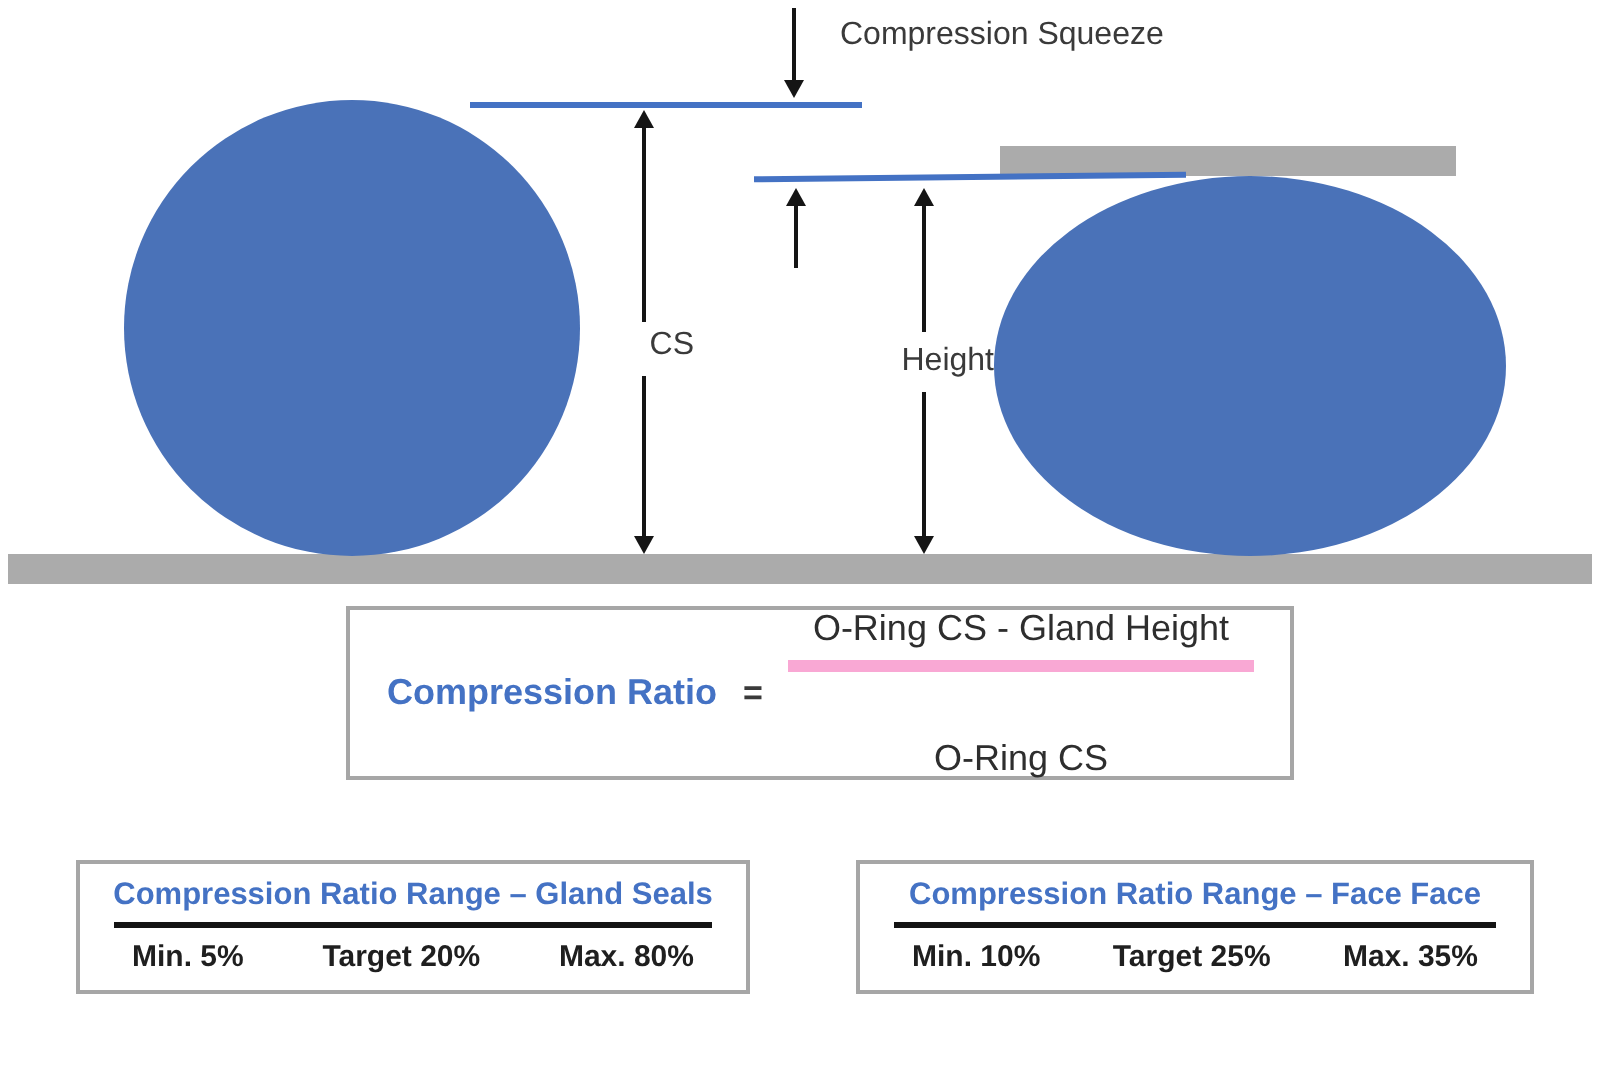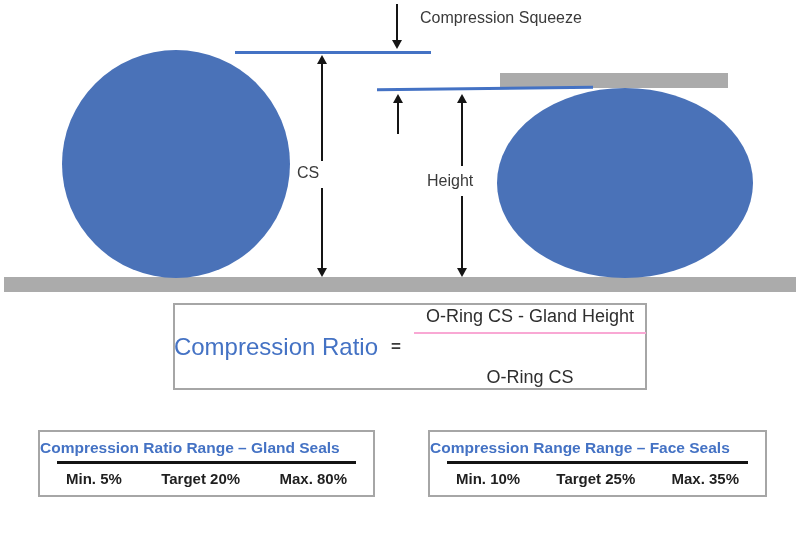--- a/index.html
+++ b/index.html
@@ -7,40 +7,40 @@
     position:relative;width:800px;height:533px;background:#ffffff;overflow:hidden;
     font-family:"Liberation Sans","DejaVu Sans",sans-serif;
   }
   .vline{position:absolute;width:2px;background:#151515;}
   .head{position:absolute;width:0;height:0;border-left:5px solid transparent;border-right:5px solid transparent;}
   .head-up{border-bottom:9px solid #151515;}
   .head-down{border-top:9px solid #151515;}
   .blue-line{position:absolute;height:3px;background:#4472C4;}
   .plate{position:absolute;background:#ABABAB;}
   .oring{position:absolute;background:#4A72B8;border-radius:50%;}
-  .dim-label{position:absolute;color:#3A3A3A;font-size:16px;text-align:left;}
+  .dim-label{position:absolute;color:#3A3A3A;font-size:16px;text-align:right;}
   
   .formula-box{
     position:absolute;left:173px;top:303px;width:474px;height:87px;
     border:2px solid #A6A6A6;box-sizing:border-box;background:#fff;
     display:flex;align-items:center;justify-content:center;gap:13px;
   }
-  .formula-lhs{color:#4472C4;font-weight:400;font-size:24px;white-space:nowrap;}
+  .formula-lhs{color:#4472C4;font-weight:700;font-size:18px;white-space:nowrap;}
   .formula-eq{color:#3A3A3A;font-weight:700;font-size:17px;}
   .fraction{display:flex;flex-direction:column;align-items:center;font-size:18px;color:#2E2E2E;}
-  .numerator{padding:0 12px 5px;border-bottom:2px solid #f9a8d4;white-space:nowrap;text-align:center;}
+  .numerator{padding:0 12px 5px;border-bottom:6px solid #f9a8d4;white-space:nowrap;text-align:center;}
   .denominator{padding-top:5px;white-space:nowrap;margin-top:28px;}
   
   .range-box{
     position:absolute;top:430px;height:67px;border:2px solid #A6A6A6;
     box-sizing:border-box;background:#fff;
   }
   .range-box.gland{left:38px;width:337px;}
   .range-box.face{left:428px;width:339px;}
-  .range-title{margin-top:7px;color:#4472C4;font-weight:700;font-size:15.5px;white-space:nowrap;}
+  .range-title{margin-top:7px;text-align:center;color:#4472C4;font-weight:700;font-size:15.5px;white-space:nowrap;}
   .range-rule{height:3px;background:#141414;margin:4px 17px 0;}
   .range-values{display:flex;justify-content:space-between;padding:6px 26px 0;font-size:15px;font-weight:700;color:#1F1F1F;}
 </style>
 </head>
 <body>
 
 <div class="canvas">
 
   <div class="dim-label" style="left:420px;top:9px;text-align:left;">Compression Squeeze</div>
   <div>
@@ -94,21 +94,21 @@
     <div class="range-title">Compression Ratio Range – Gland Seals</div>
     <div class="range-rule"></div>
     <div class="range-values">
       <span>Min. 5%</span>
       <span>Target 20%</span>
       <span>Max. 80%</span>
     </div>
   </div>
 
   <div class="range-box face">
-    <div class="range-title">Compression Range Range – Face Seals</div>
+    <div class="range-title">Compression Ratio Range – Face Face</div>
     <div class="range-rule"></div>
     <div class="range-values">
       <span>Min. 10%</span>
       <span>Target 25%</span>
       <span>Max. 35%</span>
     </div>
   </div>
 
 </div>
 

